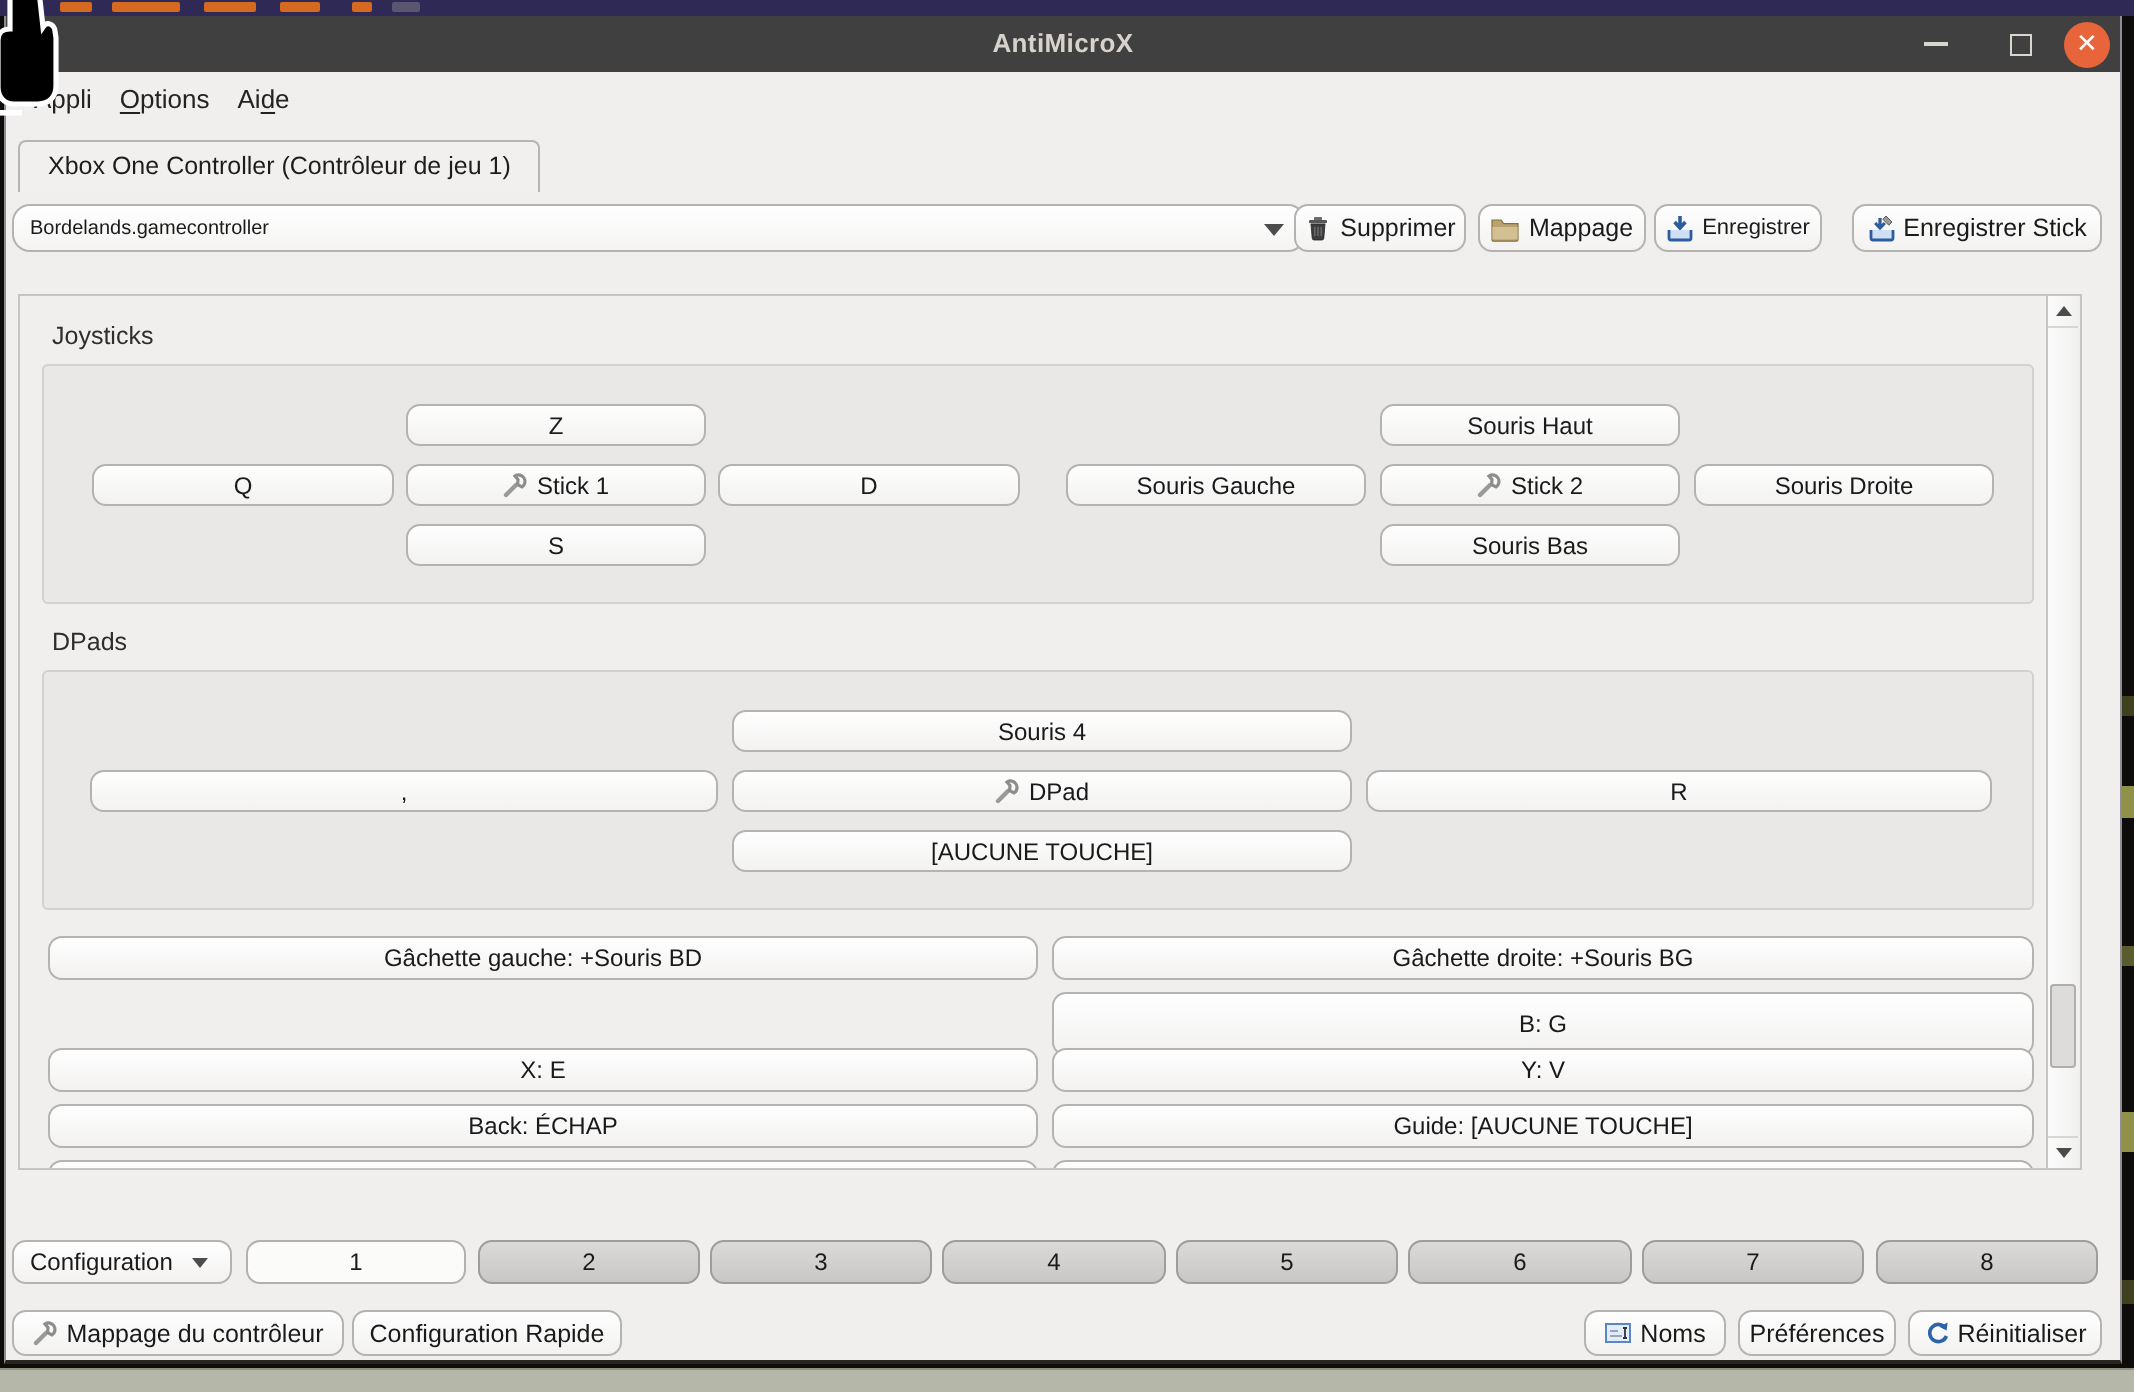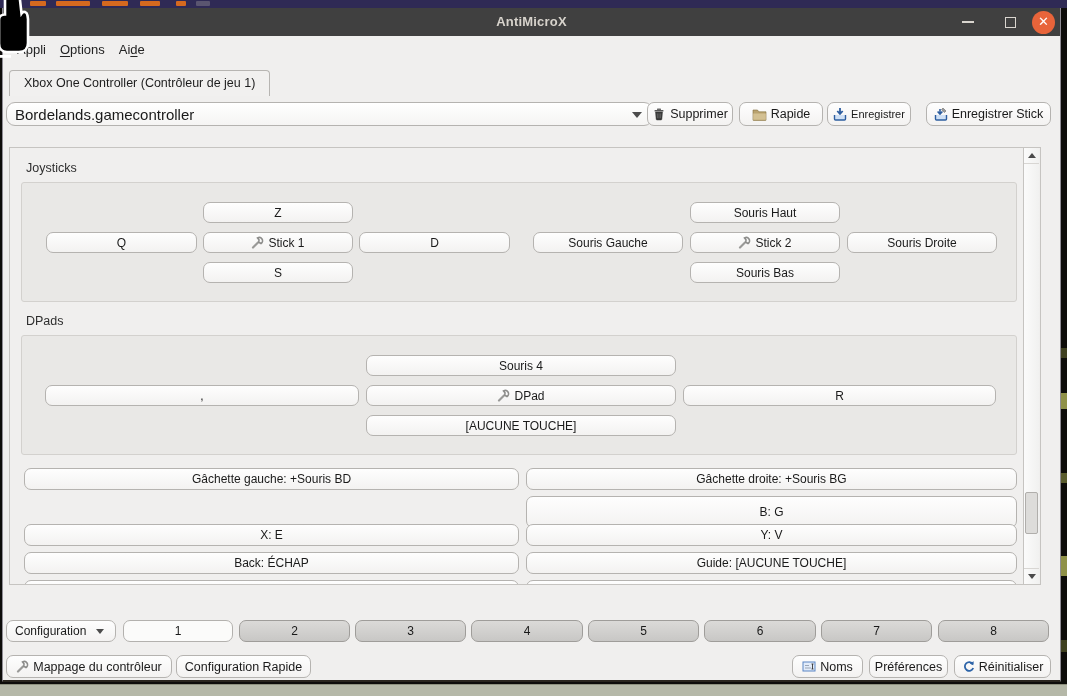--- a/index.html
+++ b/index.html
@@ -59,21 +59,21 @@
     background:linear-gradient(#fefefe,#f3f2f1);
     border:1px solid #b5b3b0; border-radius:7px;
     font-size:12px; color:#1a1a1a; white-space:nowrap;
   }
   .btn svg { flex:0 0 auto; }
 
   
   .combo {
     left:3px; top:94px; width:647px; height:24px;
     background:linear-gradient(#fff,#f5f4f3); border:1px solid #b5b3b0; border-radius:9px;
-    display:flex; align-items:center; padding:0 26px 0 8px; font-size:15px;
+    display:flex; align-items:center; padding:0 26px 0 8px; font-size:10px;
   }
   .caret { width:0; height:0; border-left:5px solid transparent; border-right:5px solid transparent; border-top:6px solid #4c4c4c; }
   .combo .caret { position:absolute; right:10px; top:9px; }
 
   
   .scrollarea { left:6px; top:139px; width:1032px; height:438px;
     border:1px solid #c6c4c1; background:#f0efee; overflow:hidden; }
   .group-label { position:absolute; font-size:12.5px; color:#2e2e2e; }
   .groupbox { position:absolute; width:996px; height:120px; background:#e9e8e6;
     border:1px solid #d3d1ce; border-radius:3px; }
@@ -156,21 +156,21 @@
       <path d="M3.5,5 h7 l-0.6,7 a1,1 0 0 1 -1,1 h-3.8 a1,1 0 0 1 -1,-1 z" fill="#3d3d3d" stroke="#222" stroke-width="0.4"></path>
       <path d="M5.4,6.5 v4.5 M7,6.5 v4.5 M8.6,6.5 v4.5" stroke="#6e6e6e" stroke-width="0.7"></path>
     </svg>
     <span>Supprimer</span>
   </div>
   <div class="btn" style="left:736px;top:94px;width:84px;height:24px;font-size:12.5px">
     <svg width="15" height="13" viewBox="0 0 15 13">
       <path d="M1,2 h4.5 l1.3,1.8 H14 v8 a0.8,0.8 0 0 1 -0.8,0.8 H1.8 A0.8,0.8 0 0 1 1,11.8 z" fill="#b9a26f" stroke="#85713d" stroke-width="0.6"></path>
       <path d="M1.2,5.5 h12.6 v6.2 H1.2 z" fill="#d3c092"></path>
     </svg>
-    <span>Rapide</span>
+    <span>Mappage</span>
   </div>
   <div class="btn" style="left:824px;top:94px;width:84px;height:24px;font-size:11px">
     <svg width="14" height="14" viewBox="0 0 14 14">
       <path d="M7,1 v5 M4.3,4 L7,7 L9.7,4" fill="none" stroke="#2d5d9f" stroke-width="1.8"></path>
       <path d="M1.5,8 v4 a1,1 0 0 0 1,1 h9 a1,1 0 0 0 1,-1 v-4" fill="#cfe0f5" stroke="#2d5d9f" stroke-width="1.4"></path>
     </svg>
     <span>Enregistrer</span>
   </div>
   <div class="btn" style="left:923px;top:94px;width:125px;height:24px;font-size:12.5px">
     <svg width="14" height="14" viewBox="0 0 14 14">

